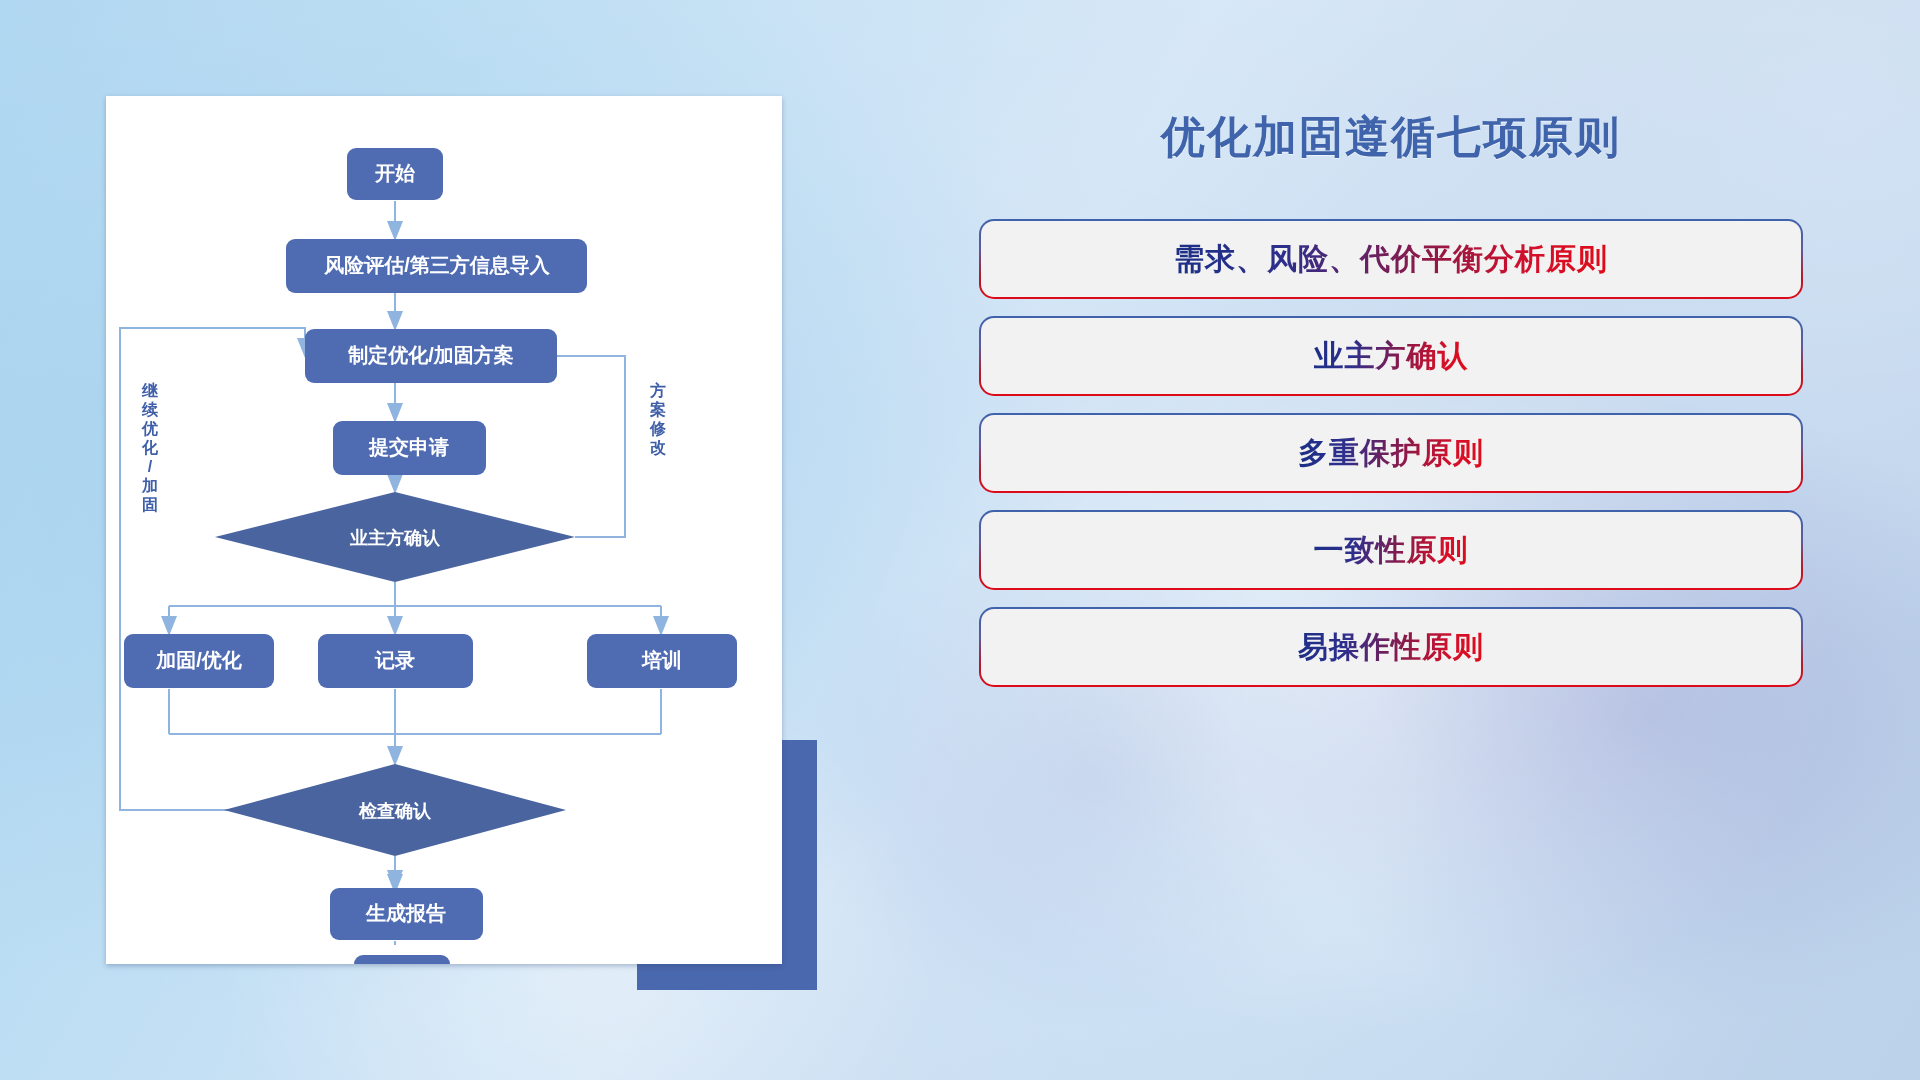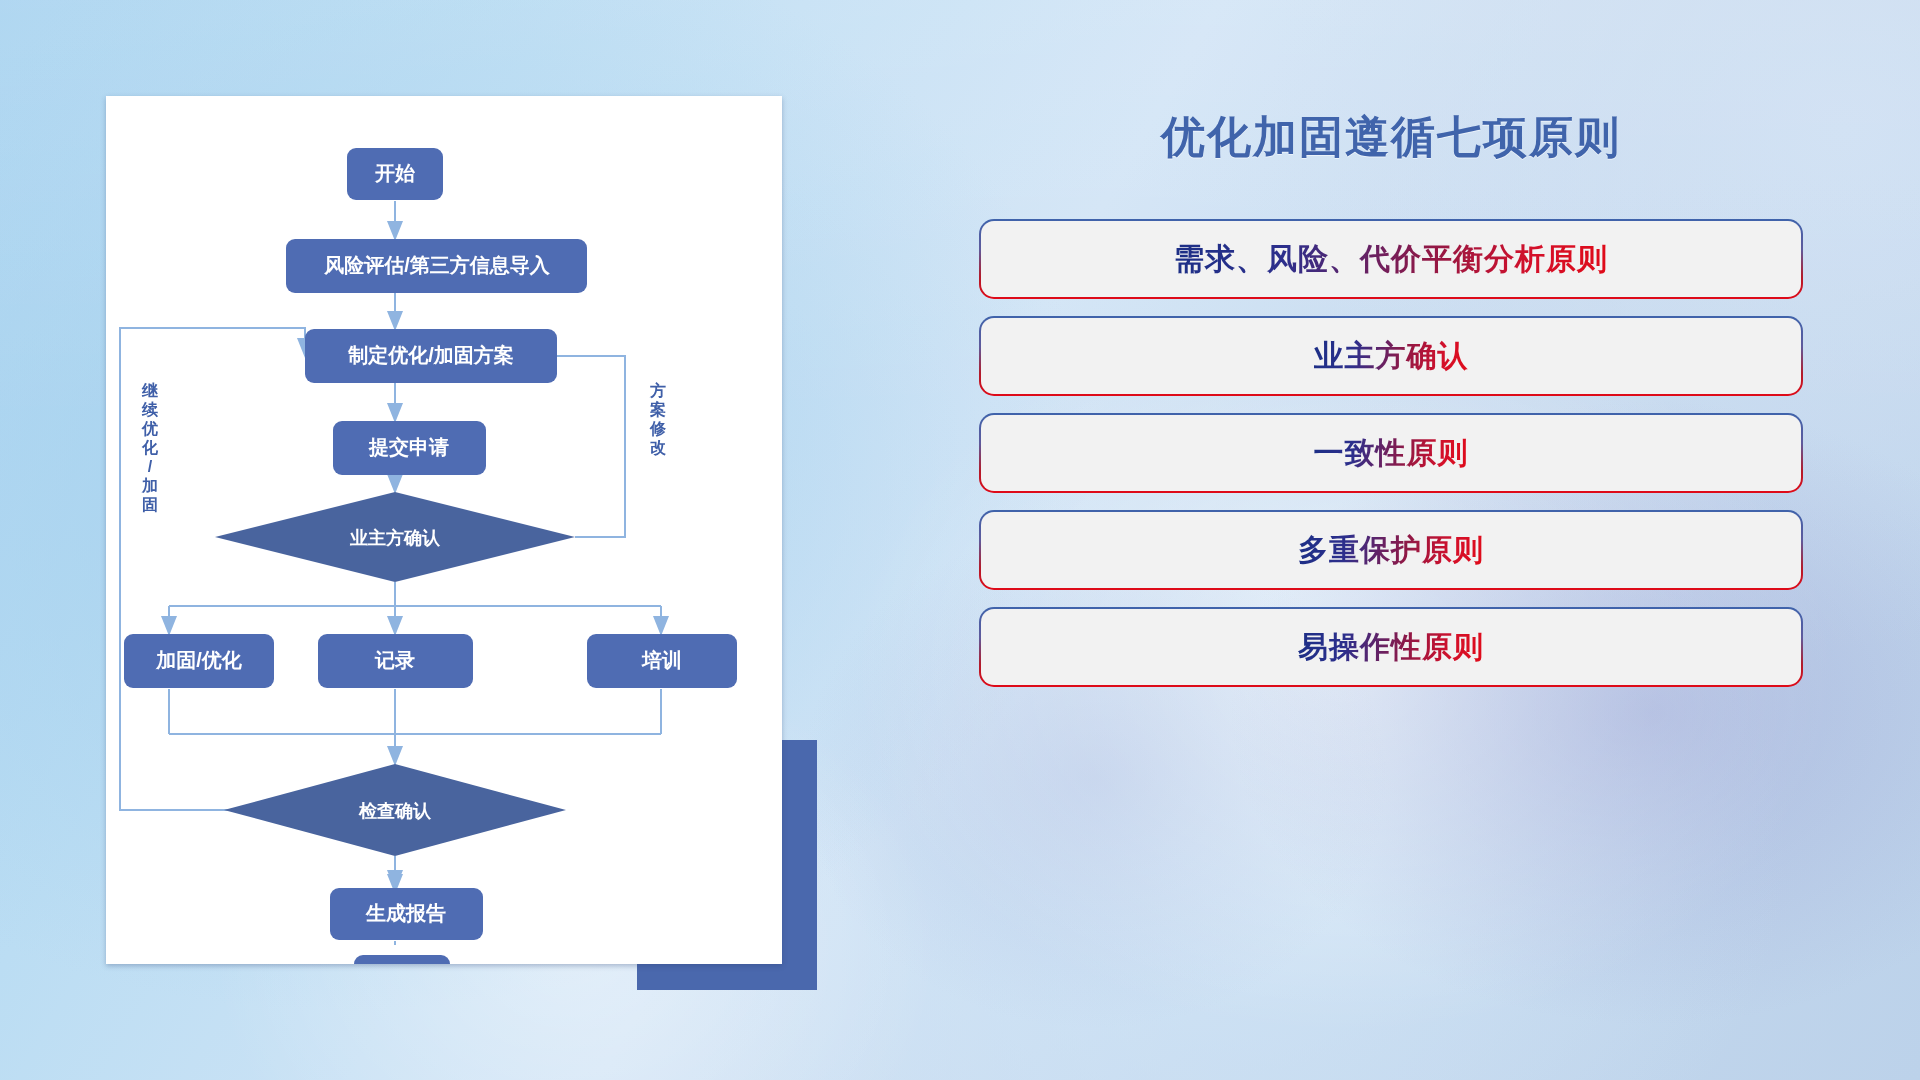--- a/index.html
+++ b/index.html
@@ -203,22 +203,22 @@
   <div id="panel-title">优化加固遵循七项原则</div>
 
   <div id="principles">
     <div class="principle">
       <span class="p-label">需求、风险、代价平衡分析原则</span>
     </div>
     <div class="principle">
       <span class="p-label">业主方确认</span>
     </div>
     <div class="principle">
+      <span class="p-label">多重保护原则</span>
+    </div>
+    <div class="principle">
       <span class="p-label">一致性原则</span>
-    </div>
-    <div class="principle">
-      <span class="p-label">多重保护原则</span>
     </div>
     <div class="principle">
       <span class="p-label">易操作性原则</span>
     </div>
   </div>
 </div>
 
 </body></html>

